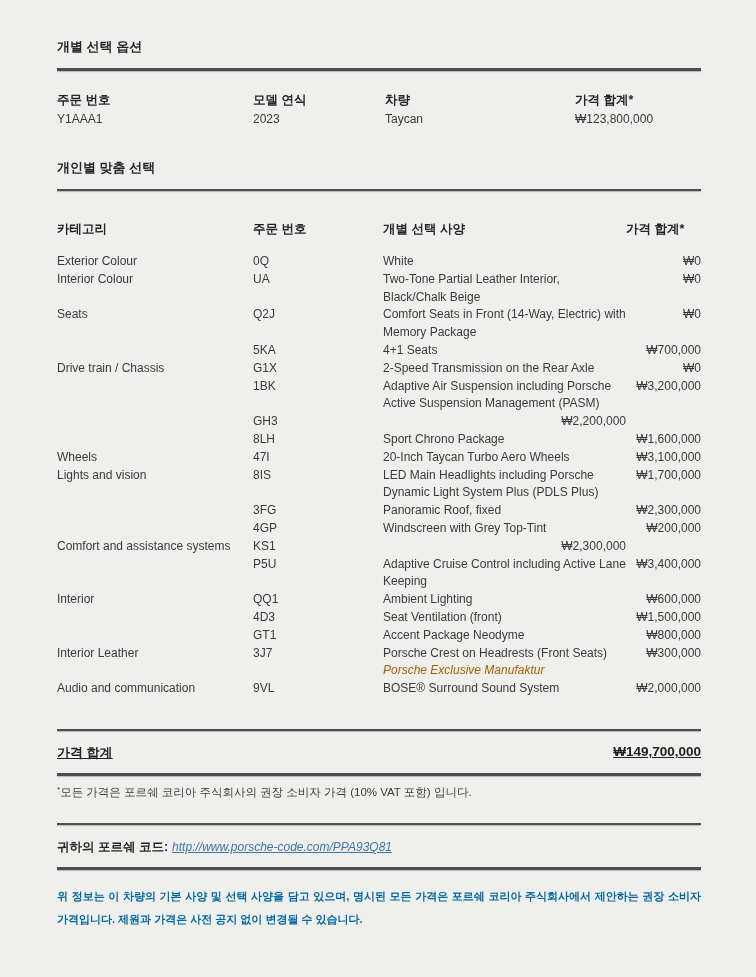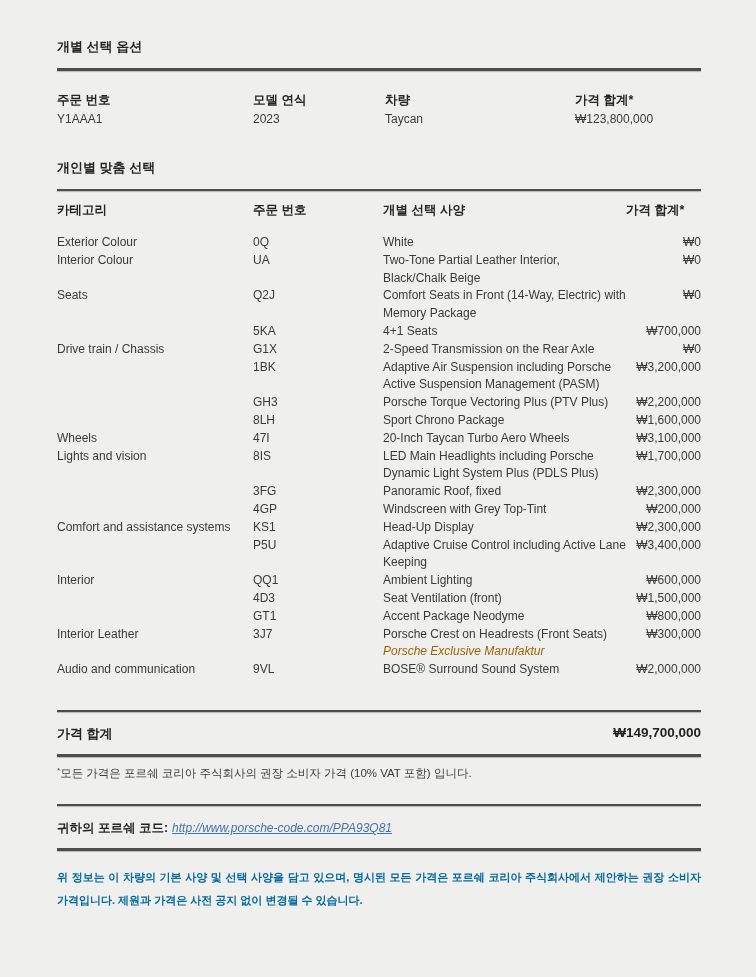--- a/index.html
+++ b/index.html
@@ -36,41 +36,42 @@
   }
   .t1-head { margin-top: 22px; font-weight: bold; font-size: 12.5px; color:#252525; line-height: 14px; }
   .t1-row  { margin-top: 5px; font-size: 12px; line-height: 14px; color:#3a3a3a; }
   .num-col { }
   
   .title-2 { margin-top: 35px; }
   .rule-2 { margin-top: 14px; }
   .t2-head {
     display: grid;
     grid-template-columns: 196px 130px 243px 1fr;
-    margin-top: 12px;
+    margin-top: 31px;
     font-weight: bold; font-size: 12.5px; color:#252525; line-height: 14px;
   }
   .t2-body { margin-top: 17px; }
   .trow {
     display: grid;
     grid-template-columns: 196px 130px 243px 1fr;
     font-size: 12px;
     line-height: 17.8px;
     color: #3a3a3a;
   }
   .c-price { text-align: right; white-space: nowrap; }
   .note { font-style: italic; color: #a16207; }
   
   .rule-3 { margin-top: 31px; }
   .total-row {
     display: grid;
     grid-template-columns: 1fr auto;
     margin-top: 13px;
     font-weight: bold;
     color: #222;
+    text-decoration: underline;
   }
   .total-label { font-size: 13px; }
   .total-value { font-size: 13.5px; }
   .rule-4 { margin-top: 11px; }
   .footnote { margin-top: 6px; font-size: 11.5px; line-height: 15px; color: #3a3a3a; }
   .footnote sup { font-size: 8px; vertical-align: 4px; }
   
   .rule-5 { margin-top: 23px; }
   .code-row { margin-top: 14px; font-size: 12.5px; line-height: 16px; }
   .code-label { font-weight: bold; color: #252525; }
@@ -154,21 +155,20 @@
         </div>
         <div class="trow">
           <div class="c-cat"></div>
           <div class="c-code">1BK</div>
           <div class="c-opt">Adaptive Air Suspension including Porsche Active Suspension Management (PASM)</div>
           <div class="c-price">₩3,200,000</div>
         </div>
         <div class="trow">
           <div class="c-cat"></div>
           <div class="c-code">GH3</div>
-          <div class="c-opt">Porsche Torque Vectoring Plus (PTV Plus)</div>
           <div class="c-price">₩2,200,000</div>
         </div>
         <div class="trow">
           <div class="c-cat"></div>
           <div class="c-code">8LH</div>
           <div class="c-opt">Sport Chrono Package</div>
           <div class="c-price">₩1,600,000</div>
         </div>
         <div class="trow">
           <div class="c-cat">Wheels</div>
@@ -190,21 +190,20 @@
         </div>
         <div class="trow">
           <div class="c-cat"></div>
           <div class="c-code">4GP</div>
           <div class="c-opt">Windscreen with Grey Top-Tint</div>
           <div class="c-price">₩200,000</div>
         </div>
         <div class="trow">
           <div class="c-cat">Comfort and assistance systems</div>
           <div class="c-code">KS1</div>
-          <div class="c-opt">Head-Up Display</div>
           <div class="c-price">₩2,300,000</div>
         </div>
         <div class="trow">
           <div class="c-cat"></div>
           <div class="c-code">P5U</div>
           <div class="c-opt">Adaptive Cruise Control including Active Lane Keeping</div>
           <div class="c-price">₩3,400,000</div>
         </div>
         <div class="trow">
           <div class="c-cat">Interior</div>

